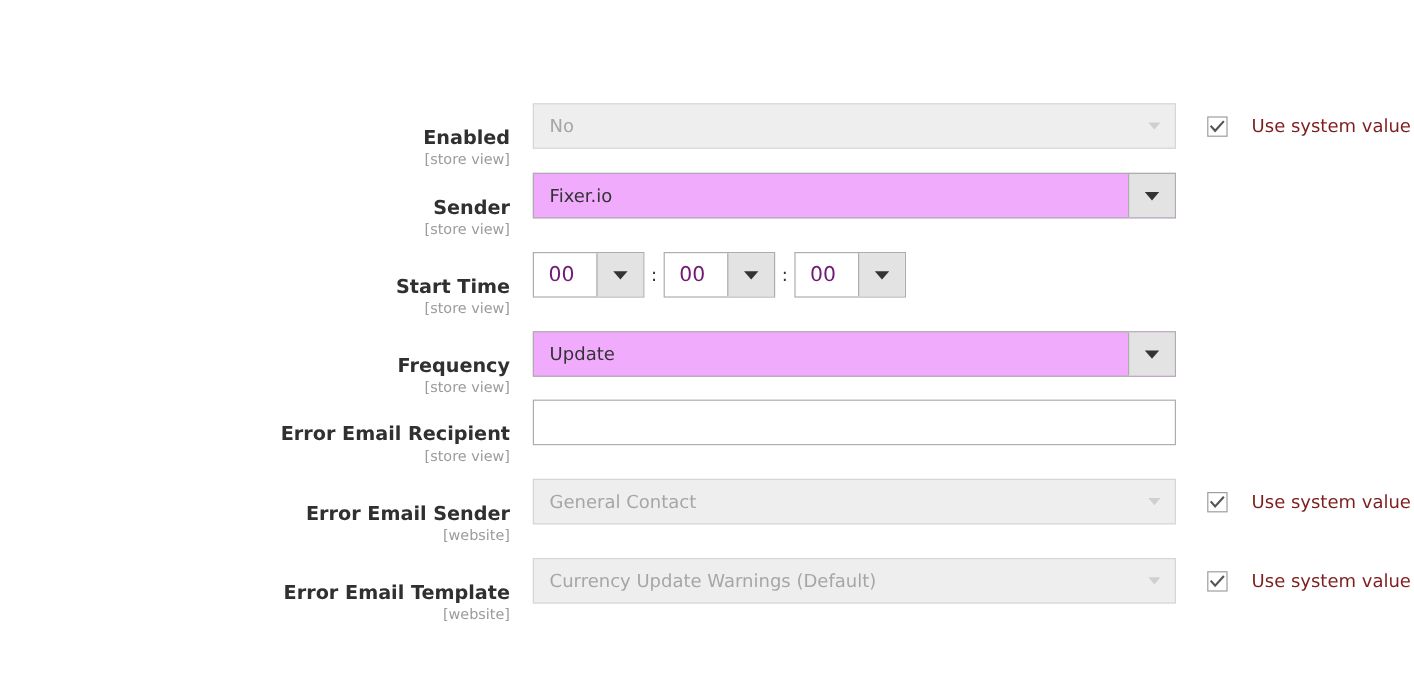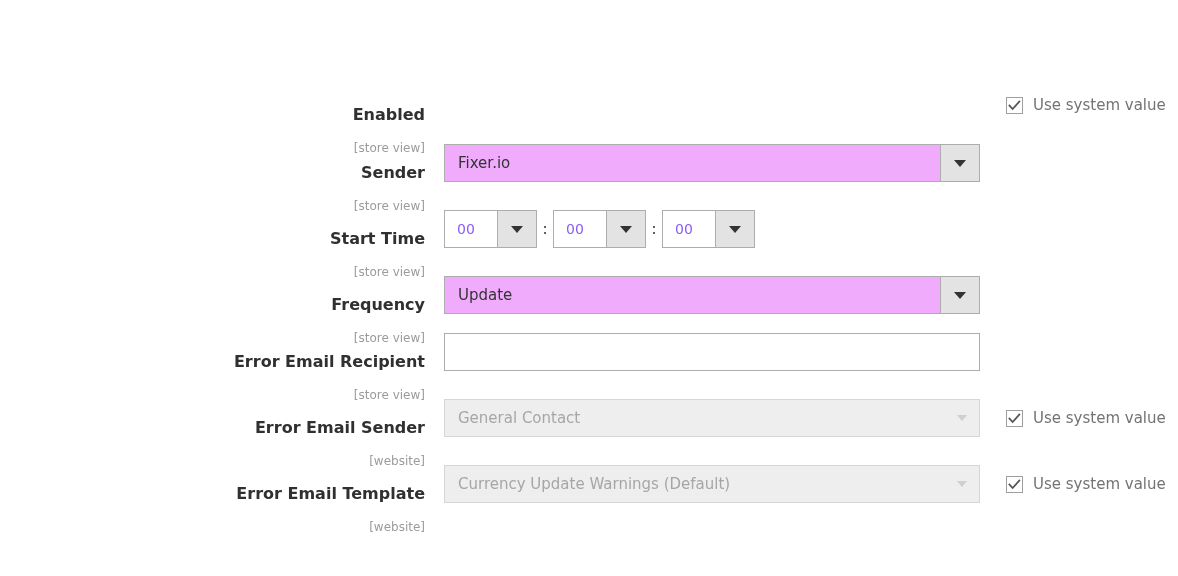--- a/index.html
+++ b/index.html
@@ -60,21 +60,21 @@
     color: #303030;
     line-height: 19px;
     white-space: nowrap;
   }
   .label-scope {
     display: block;
     font-size: 12px;
     font-weight: 400;
     color: #9b9b9b;
     line-height: 16px;
-    margin-top: 16px;
+    margin-top: 1px;
     white-space: nowrap;
   }
 
   .control-col {
     position: absolute;
     left: 444px;
     top: 0;
   }
 
   
@@ -142,22 +142,22 @@
     position: relative;
     width: 93px;
     height: 38px;
     border: 1px solid #adadad;
     background: #ffffff;
     display: flex;
     align-items: center;
   }
   .time-sel .ctl-text {
     padding-left: 12px;
-    font-size: 14px;
-    color: #8b5cf6;
+    font-size: 17px;
+    color: #701a75;
     line-height: 36px;
   }
   .time-sel .arrow-btn {
     position: absolute;
     right: 0; top: 0; bottom: 0;
     width: 39px;
     background: #e3e3e3;
     border-left: 1px solid #adadad;
     display: flex; align-items: center; justify-content: center;
   }
@@ -188,23 +188,23 @@
   .cbox {
     width: 17px;
     height: 17px;
     border: 1px solid #9e9e9e;
     background: #ffffff;
     position: relative;
     flex: 0 0 auto;
   }
   .cbox svg { position: absolute; left: 1px; top: 1px; }
   .sysval-label {
-    margin-left: 10px;
+    margin-left: 20px;
     font-size: 15px;
-    color: #737373;
+    color: #7f1d1d;
     line-height: 20px;
   }
 
   .help-note {
     position: absolute;
     left: 444px;
     top: 533px;
     width: 500px;
     font-size: 14px;
     color: #303030;
@@ -216,20 +216,28 @@
 
 <div class="page">
 
 
   <div class="form">
 
     <div class="field-row row-enabled">
       <div class="label-col">
         <span class="label-main">Enabled</span>
         <span class="label-scope">[store view]</span>
+      </div>
+      <div class="control-col">
+        <div class="ctl disabled">
+          <span class="ctl-text">No</span>
+          <span class="arrow-btn">
+              <span class="tri"></span>
+            </span>
+        </div>
       </div>
       <div class="sysval">
         <span class="cbox">
           <svg width="13" height="13" viewBox="0 0 13 13">
               <path d="M1.5 6.5 L4.6 10 L11.3 2.6" stroke="#555555" stroke-width="1.8" fill="none" stroke-linecap="square"></path>
             </svg>
         </span>
         <span class="sysval-label">Use system value</span>
       </div>
     </div>

